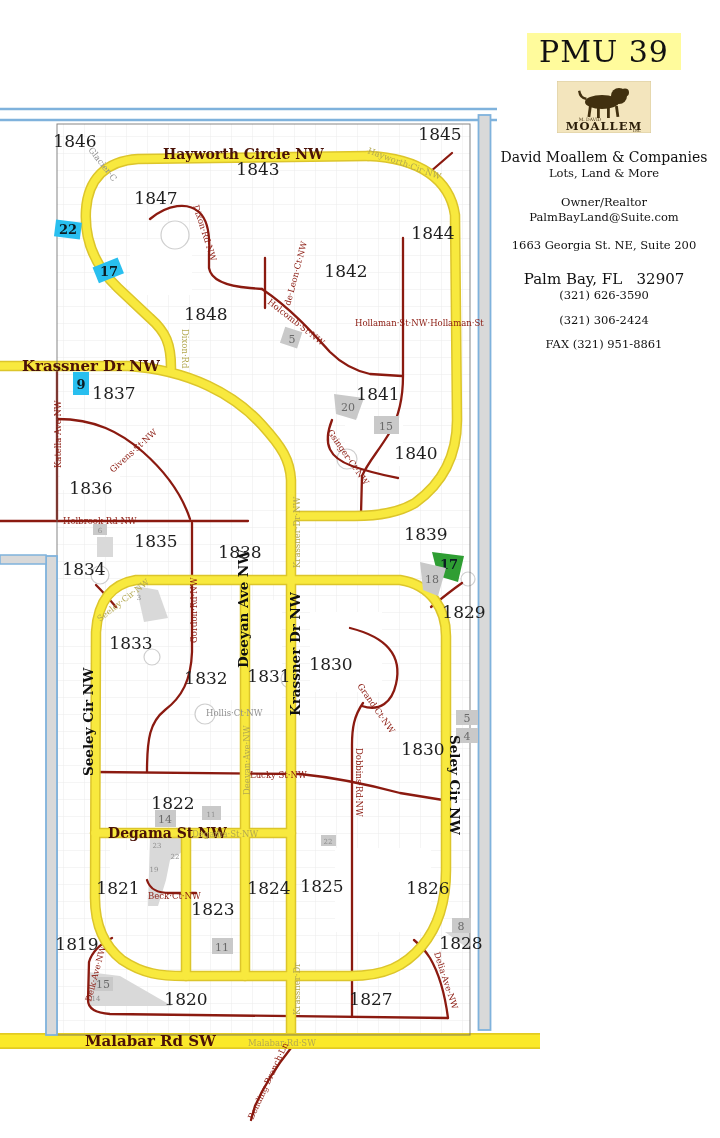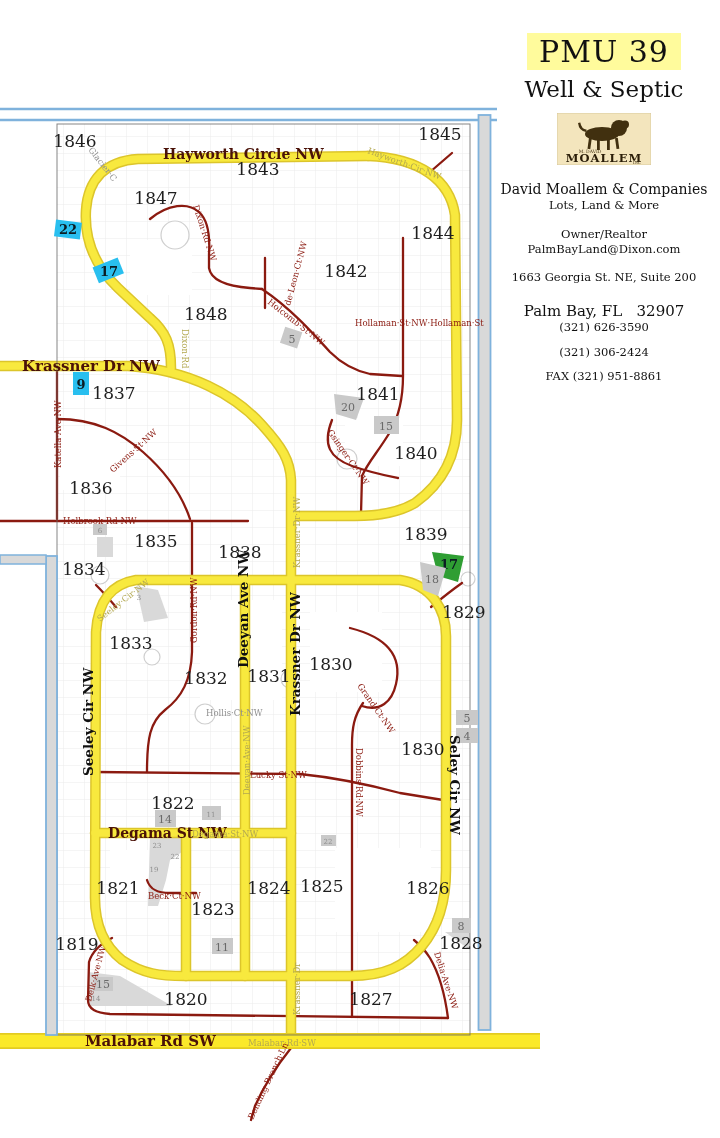--- a/index.html
+++ b/index.html
@@ -242,21 +242,20 @@
     <text transform="translate(91,1002) rotate(-75)" class="st">Delk·Ave·NW</text>
     <text transform="translate(434,953) rotate(72)" class="st">Delia·Ave·NW</text>
     <text transform="translate(300,1015) rotate(-90)" class="stp">Krassner·Dr</text>
     <text x="248" y="1046" class="stp" font-size="8">Malabar·Rd·SW</text>
     <text transform="translate(253,1120) rotate(-65)" class="st">Bending·Branch·Ln</text>
   </g>
 </svg>
 
 <div class="panel">
   <div class="pmu">PMU 39</div>
-  <div class="wellseptic">Well &amp; Septic</div>
   <div class="logo">
     <svg width="94" height="52" viewBox="0 0 94 52">
       <rect width="94" height="52" fill="#F3E5BD" stroke="#C9B98C" stroke-width="0.6"></rect>
       <g fill="#41300F">
         <ellipse cx="45" cy="21" rx="17" ry="7"></ellipse>
         <circle cx="62" cy="15" r="8"></circle>
         <circle cx="68" cy="11.5" r="4"></circle>
         <rect x="32" y="25" width="2.8" height="11" transform="rotate(8 33 25)"></rect>
         <rect x="40" y="26" width="2.8" height="11"></rect>
         <rect x="50" y="26" width="2.8" height="11"></rect>
@@ -264,19 +263,19 @@
         <path d="M29,19 q-7,-1 -8,-9 l2.3,-0.4 q1,6.5 6.5,7.2 z"></path>
       </g>
       <text x="33" y="40" text-anchor="middle" font-size="4.5" fill="#41300F" font-family="DejaVu Serif, serif">M. DAVID</text>
       <text x="47" y="49" text-anchor="middle" font-size="11.5" font-weight="bold" letter-spacing="1" fill="#2a1d08" font-family="DejaVu Serif, serif">MOALLEM</text>
       <text x="80" y="51" text-anchor="middle" font-size="4" fill="#41300F" font-family="DejaVu Serif, serif">INC</text>
     </svg>
   </div>
   <div class="company">David Moallem &amp; Companies</div>
   <div class="tagline">Lots, Land &amp; More</div>
   <div class="role">Owner/Realtor</div>
-  <div class="email">PalmBayLand@Dixon.com</div>
+  <div class="email">PalmBayLand@Suite.com</div>
   <div class="addr1">1663 Georgia St. NE, Suite 200</div>
   <div class="addr2">Palm Bay, FL   32907</div>
   <div class="phone1">(321) 626-3590</div>
   <div class="phone2">(321) 306-2424</div>
   <div class="fax">FAX (321) 951-8861</div>
 </div>
 
 </body></html>

